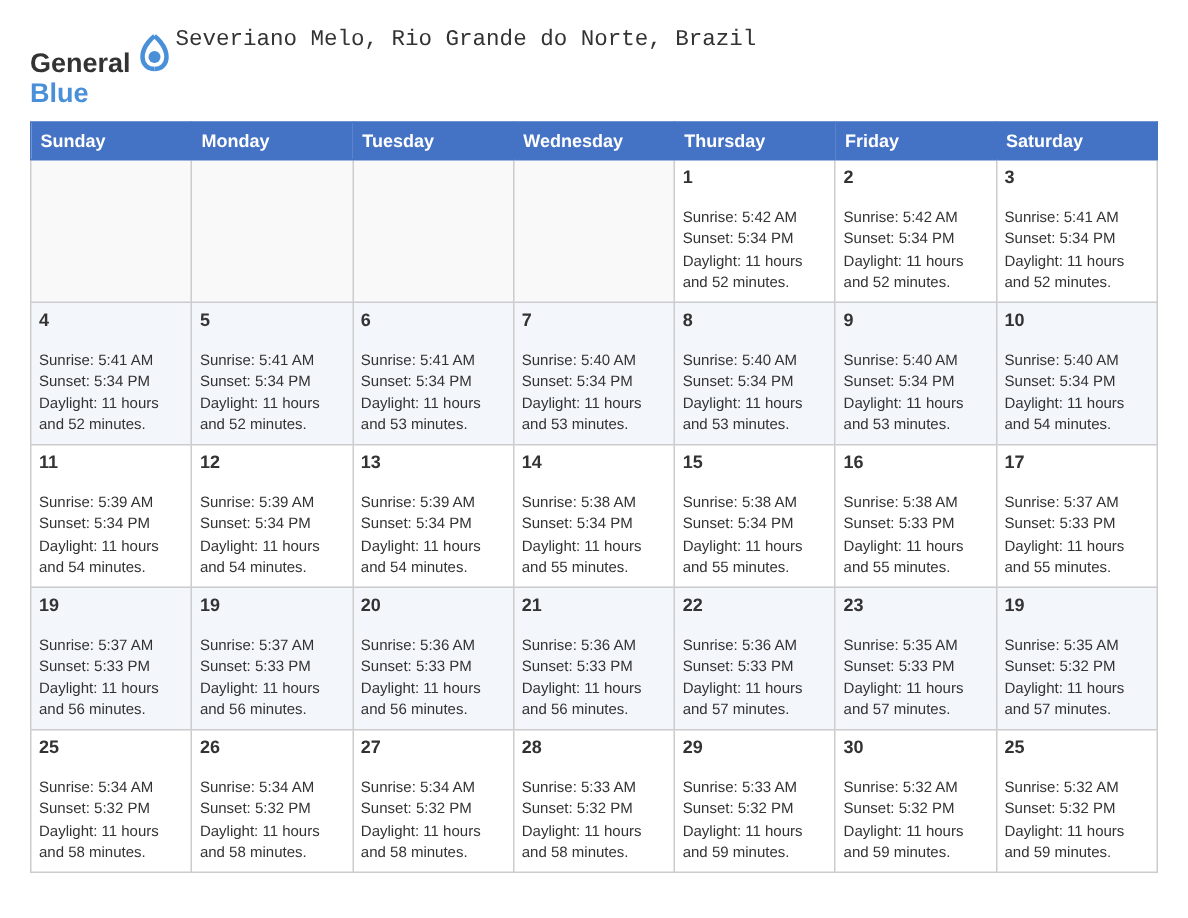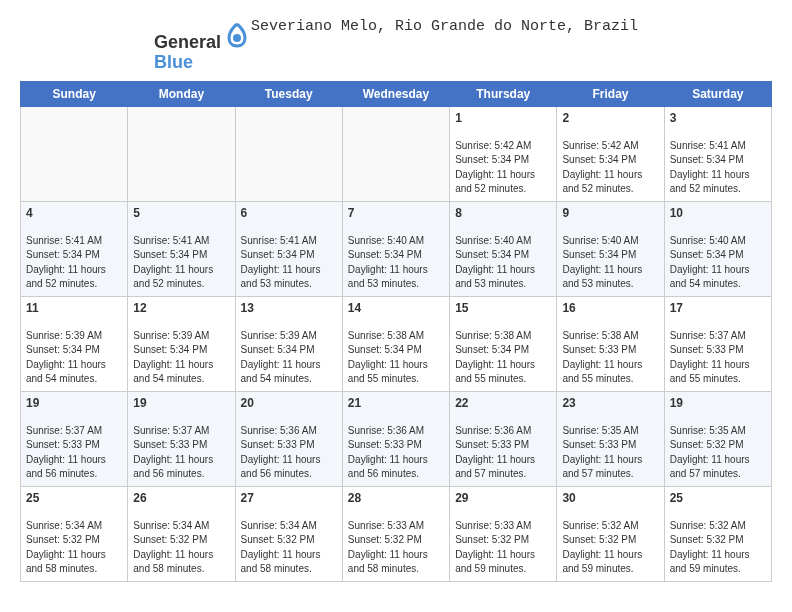--- a/index.html
+++ b/index.html
@@ -6,21 +6,21 @@
     body {
       font-family: Arial, sans-serif;
       background: #fff;
       width: 792px;
       min-height: 612px;
       padding: 16px 20px;
     }
     .header {
       display: flex;
       align-items: flex-start;
-      justify-content: center;
+      justify-content: flex-start;
       margin-bottom: 4px;
     }
     .logo {
       display: flex;
       align-items: center;
       margin-top: 4px;
     }
     .logo-text {
       font-size: 18px;
       font-weight: bold;
@@ -50,21 +50,21 @@
     }
     .calendar {
       width: 100%;
       border-collapse: collapse;
       margin-top: 8px;
       font-size: 11px;
     }
     .calendar th {
       background-color: #4472c4;
       color: #fff;
-      text-align: center;
+      text-align: left;
       padding: 5px 6px;
       font-size: 12px;
       font-weight: bold;
       border: 1px solid #4472c4;
     }
     .calendar td {
       border: 1px solid #ccc;
       vertical-align: top;
       padding: 4px 5px;
       width: 14.28%;

